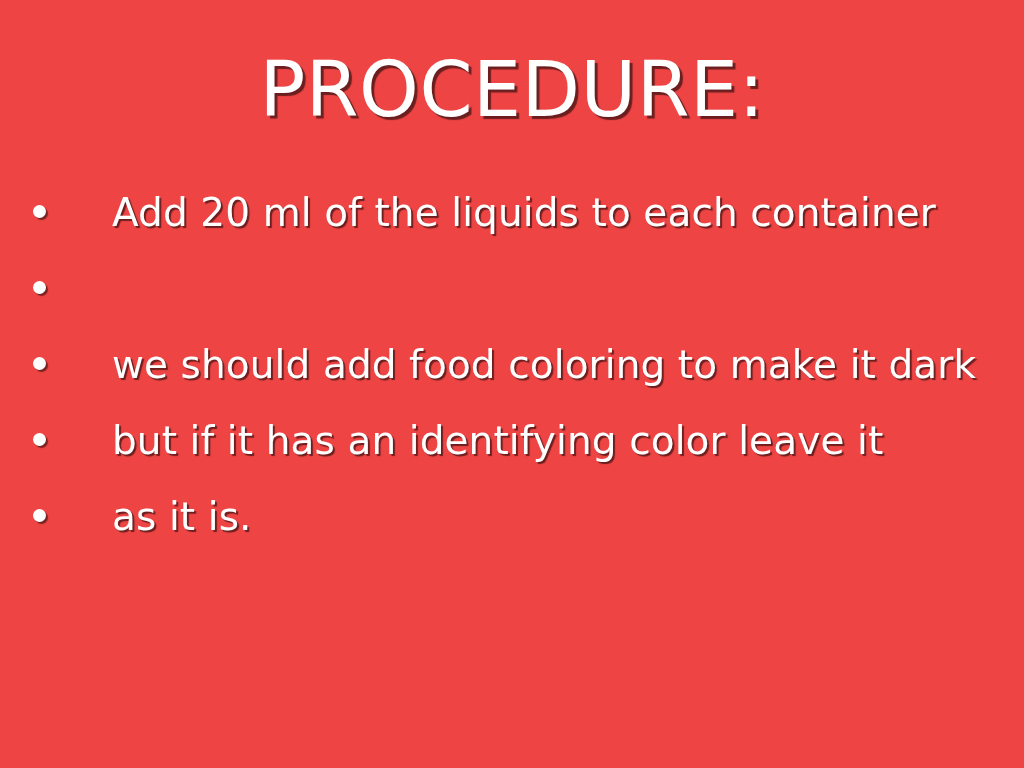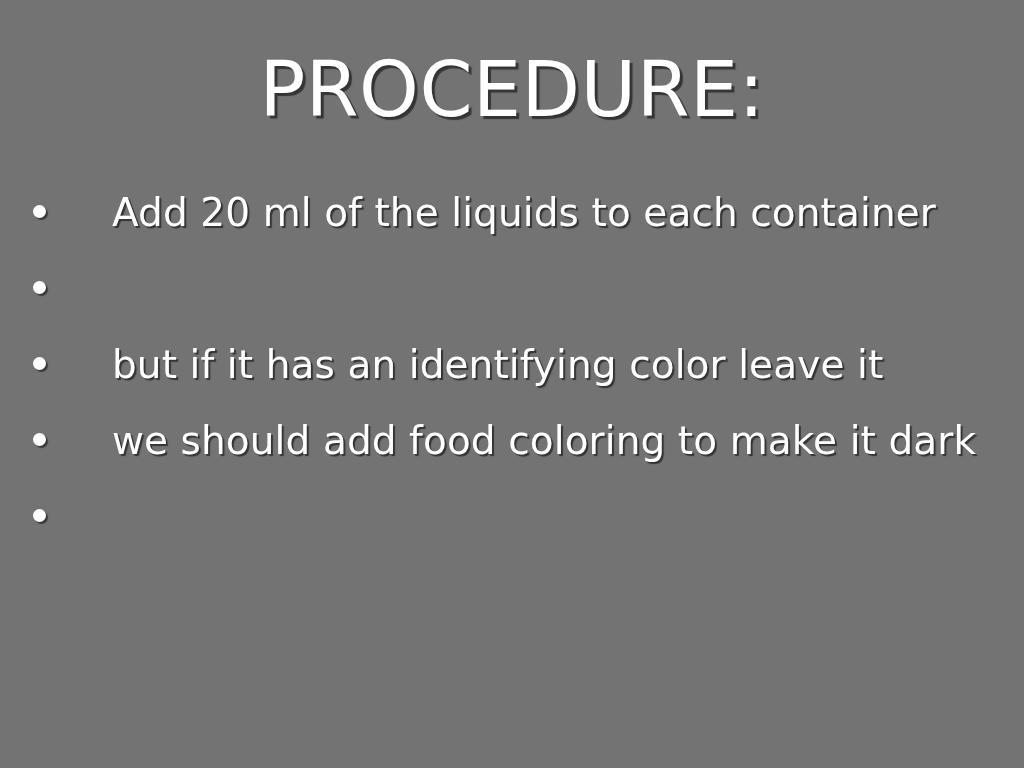--- a/index.html
+++ b/index.html
@@ -9,21 +9,21 @@
   body {
     width: 1024px;
     height: 768px;
     overflow: hidden;
     font-family: "Liberation Sans", sans-serif;
   }
   .slide {
     position: relative;
     width: 1024px;
     height: 768px;
-    background: #737373;
+    background: #ef4444;
     overflow: hidden;
   }
   .slide-title {
     position: absolute;
     left: 0;
     top: 52px;
     width: 1024px;
     text-align: center;
     color: #ffffff;
     font-family: "DejaVu Sans", sans-serif;
@@ -86,27 +86,28 @@
       <span class="bullet-marker"></span>
       <span class="bullet-text">Add 20 ml of the liquids to each container</span>
     </li>
 
     <li class="bullet-item">
       <span class="bullet-marker"></span>
     </li>
 
     <li class="bullet-item">
       <span class="bullet-marker"></span>
+      <span class="bullet-text">we should add food coloring to make it dark</span>
+    </li>
+
+    <li class="bullet-item">
+      <span class="bullet-marker"></span>
       <span class="bullet-text">but if it has an identifying color leave it</span>
     </li>
 
     <li class="bullet-item">
       <span class="bullet-marker"></span>
-      <span class="bullet-text">we should add food coloring to make it dark</span>
-    </li>
-
-    <li class="bullet-item">
-      <span class="bullet-marker"></span>
+      <span class="bullet-text">as it is.</span>
     </li>
 
   </ul>
 
 </div>
 
 </body></html>

